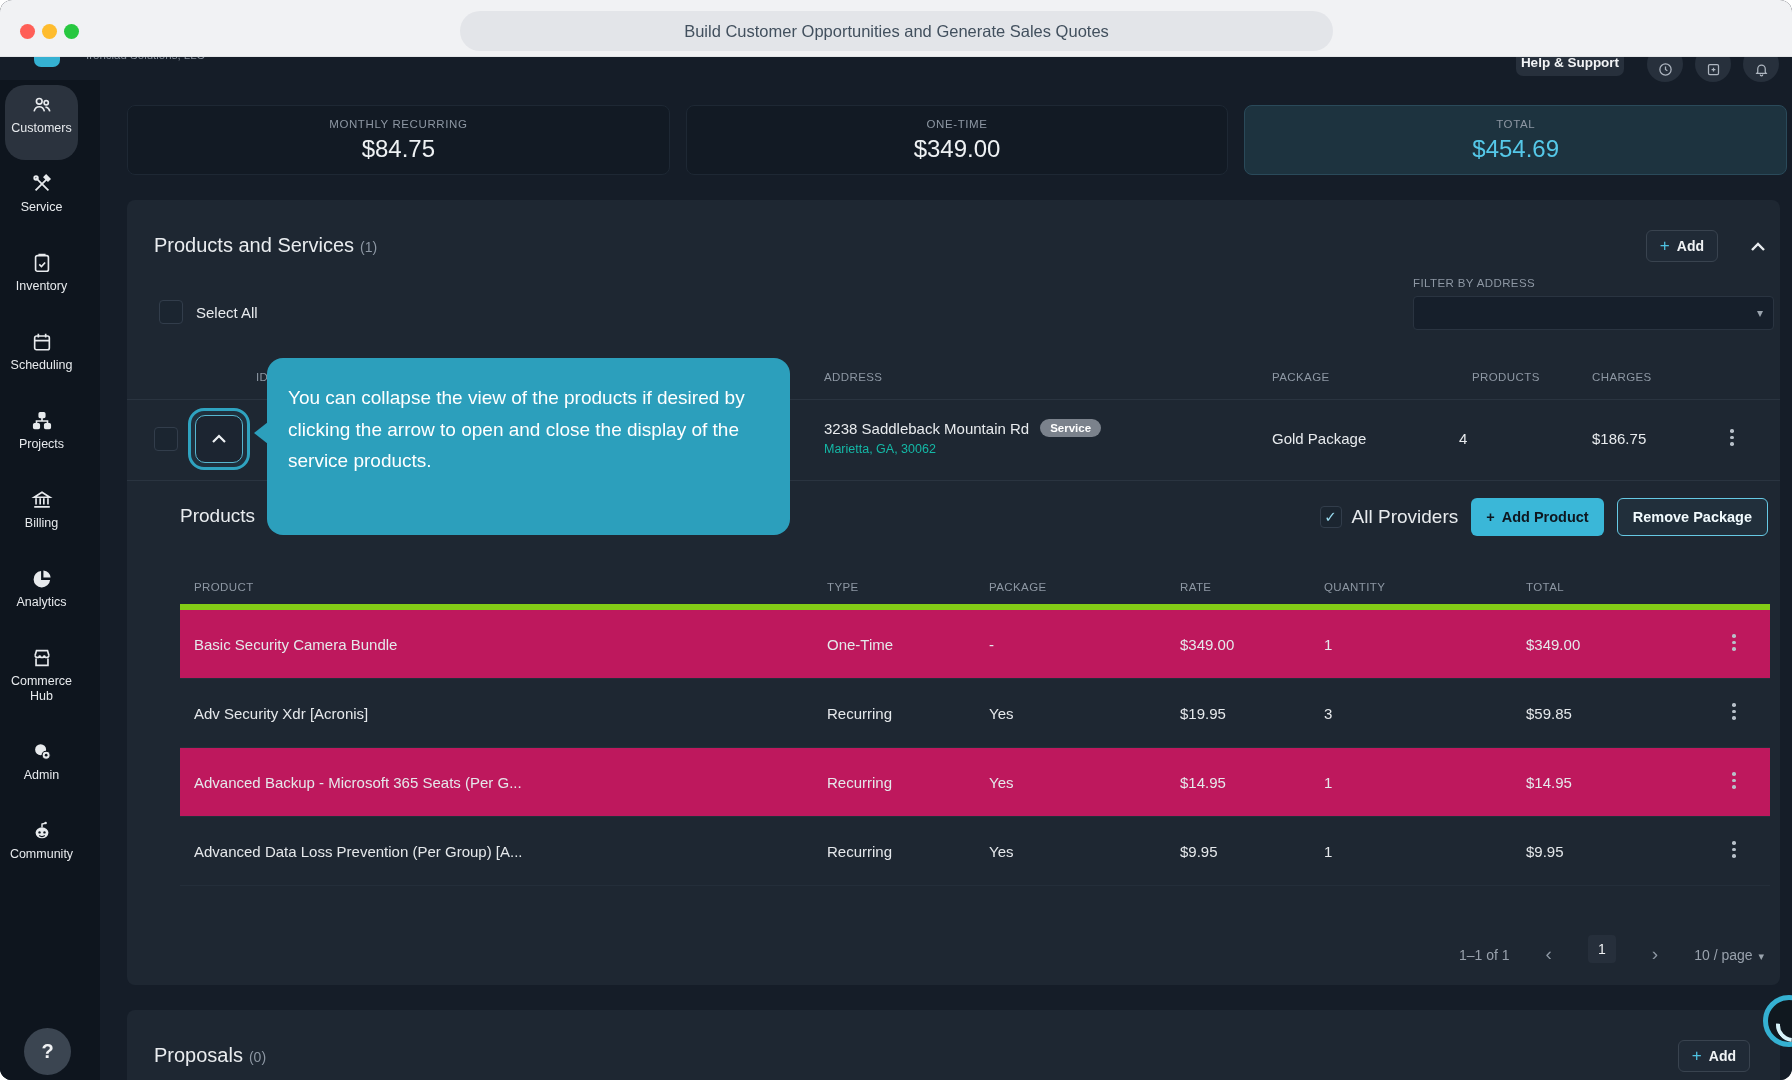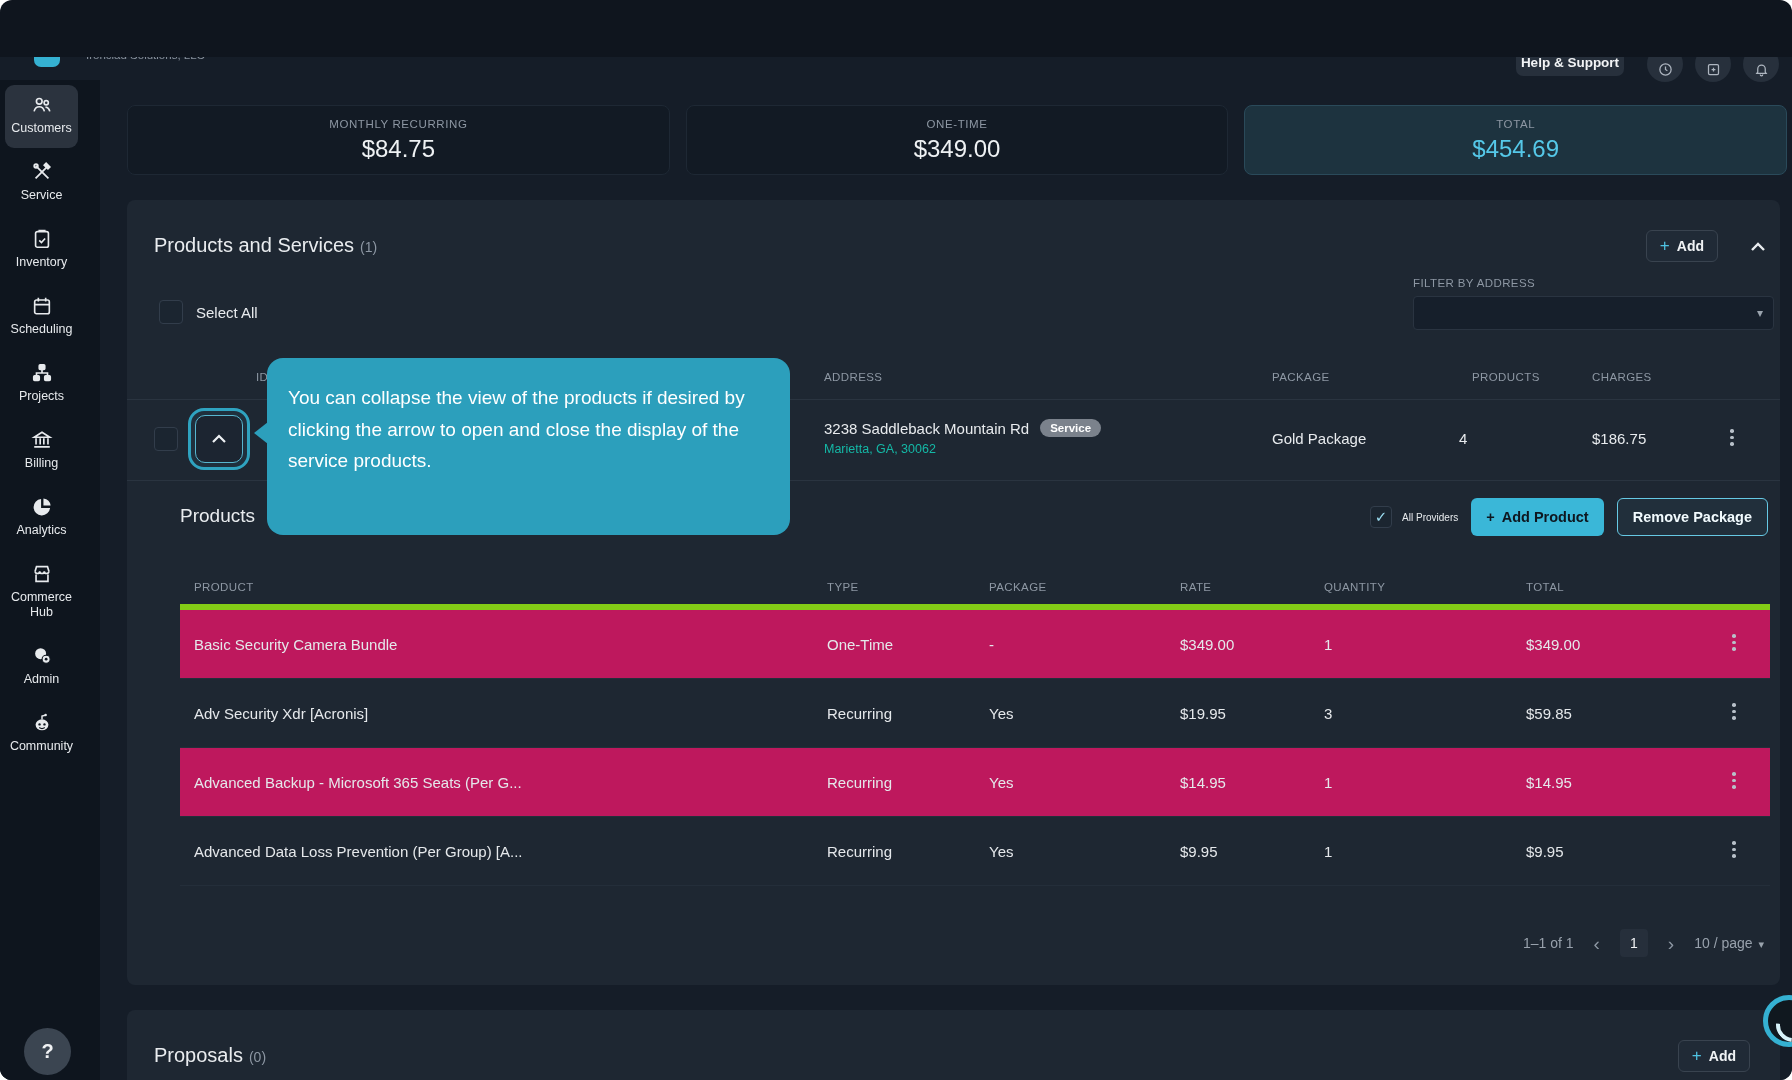--- a/index.html
+++ b/index.html
@@ -18,21 +18,21 @@
   
   .hdr-logo { position:absolute; top:-16px; left:34px; width:26px; height:26px; border-radius:7px; background:#35b1d2; z-index:5; }
   .hdr-company { position:absolute; top:-8px; left:86px; color:#8a939e; font-size:11.5px; z-index:5; white-space:nowrap; }
   .hdr-help { position:absolute; top:-17px; left:1516px; width:108px; height:36px; background:#27303c; border-radius:7px; z-index:5; color:#f2f4f6; font-weight:bold; font-size:13.5px; text-align:center; padding-top:15px; }
   .hdr-circle { position:absolute; top:-11px; width:36px; height:36px; border-radius:50%; background:#27303c; z-index:5; display:flex; align-items:flex-end; justify-content:center; color:#aeb6c0; }
   .hdr-circle svg { margin-bottom:5px; }
 
   
   .sidebar { position:absolute; top:23px; left:0; bottom:0; width:100px; background:#0e151e; }
   .nav { display:flex; flex-direction:column; padding-top:5px; }
-  .nav-item { margin:0 22px 4px 5px; padding:9px 2px 12px 2px; border-radius:9px; display:flex; flex-direction:column; align-items:center; gap:5px; color:#e7eaed; }
+  .nav-item { margin:0 22px 4px 5px; padding:9px 2px 24px 2px; border-radius:20px; display:flex; flex-direction:column; align-items:center; gap:5px; color:#e7eaed; }
   .nav-item.active { background:#2b333e; }
   .nav-item .lbl { font-size:12.5px; text-align:center; line-height:15px; }
   .nav-item svg { display:block; }
   .help-fab { position:absolute; left:24px; top:948px; width:47px; height:47px; border-radius:50%; background:#3b4551; color:#f0f2f4; font-size:20px; font-weight:bold; display:flex; align-items:center; justify-content:center; }
 
   
   .cards { position:absolute; left:127px; top:48px; width:1660px; height:70px; display:flex; gap:16px;text-align:center; }
   .card { flex:1; background:#121a24; border:1px solid #1e2834; border-radius:8px; display:flex; flex-direction:column; align-items:center; justify-content:center; gap:5px; }
   .card .c-label { color:#8d97a3; font-size:11.5px; letter-spacing:0.6px; }
   .card .c-value { color:#eef1f3; font-size:24px; }
@@ -73,33 +73,33 @@
   .addr .line2 { color:#14b8a6; font-size:12.5px; margin-top:5px; }
   .cellv { position:absolute; top:30px; color:#e8ebee; font-size:15px; }
   .kebab { position:absolute; width:4px; display:flex; flex-direction:column; gap:3px; align-items:center; }
   .kebab i { width:3.5px; height:3.5px; border-radius:50%; background:#b8c0c9; }
   .trow .kebab { left:1603px; top:29px; }
 
   
   .sub-title { position:absolute; left:53px; top:305px; color:#e9ecef; font-size:19px; }
   .sub-controls { position:absolute; right:12px; top:298px; height:38px; display:flex; align-items:center; gap:13px; }
   .ap-wrap { display:flex; align-items:center; gap:10px; }
-  .ap-lbl { color:#e8ebee; font-size:10px; }
+  .ap-lbl { color:#e8ebee; font-size:19px; }
   .btn-teal { height:38px; padding:0 15px; background:#3ab7d8; border-radius:6px; color:#0e1720; font-weight:bold; font-size:14.5px; display:flex; align-items:center; gap:7px; border:none; }
   .btn-outline { height:38px; padding:0 15px; background:rgba(102,201,228,0.05); border:1.5px solid #66c9e4; border-radius:6px; color:#f2fbfe; font-weight:bold; font-size:14.5px; display:flex; align-items:center; }
 
   .subtable { position:absolute; left:53px; top:370px; width:1590px; }
   .sub-thead { position:relative; height:40px; border-bottom:6px solid #84cc16; }
   .sc-product{left:14px}.sc-type{left:647px}.sc-package{left:809px}.sc-rate{left:1000px}.sc-quantity{left:1144px}.sc-total{left:1346px}
   .sub-row { position:relative; height:69px; border-bottom:1px solid #242e3a; }
   .sub-row.band { background:#be185d; }
   .sub-row span { position:absolute; top:26px; color:#e5e8eb; font-size:15px; white-space:nowrap; }
   .sub-row .kebab { left:1552px; top:24px; }
 
-  .pagination { position:absolute; right:16px; top:723px; height:40px; display:flex; align-items:center; gap:20px; color:#98a1ac; font-size:14px; }
+  .pagination { position:absolute; right:16px; top:723px; height:40px; display:flex; align-items:flex-end; gap:36px; color:#98a1ac; font-size:14px; }
   .pg-arrow { font-size:19px; color:#8d97a3; line-height:1; }
   .pg-current { width:28px; height:28px; background:#262f3b; border-radius:4px; color:#f0f2f4; display:flex; align-items:center; justify-content:center; font-size:14px; }
   .pg-caret { font-size:11px; color:#9aa3ad; margin-left:2px; }
 
   
   .tooltip { position:absolute; left:267px; top:301px; width:523px; height:177px; background:#2c9fbc; border-radius:16px; z-index:30; padding:24px 24px 0 21px; color:#ffffff; font-size:19px; line-height:31.5px; }
   .tooltip .arrow { position:absolute; left:-13px; top:64px; width:0; height:0; border-top:11px solid transparent; border-bottom:11px solid transparent; border-right:14px solid #2c9fbc; }
 
   
   .float-widget { position:absolute; left:1763px; top:938px; width:52px; height:52px; border-radius:50%; border:5px solid #35b1d2; background:#10181f; }
@@ -419,14 +419,20 @@
     </div>
 
     <div class="tooltip">
       <div class="arrow"></div>
       <span>You can collapse the view of the products if desired by clicking the arrow to open and close the display of the service products.</span>
     </div>
 
     <div class="float-widget"></div>
   </div>
 
+  <div class="macbar">
+    <div class="tl red"></div>
+    <div class="tl yellow"></div>
+    <div class="tl green"></div>
+    <div class="titlepill">Build Customer Opportunities and Generate Sales Quotes</div>
+  </div>
 
 </div>
 
 </body></html>

